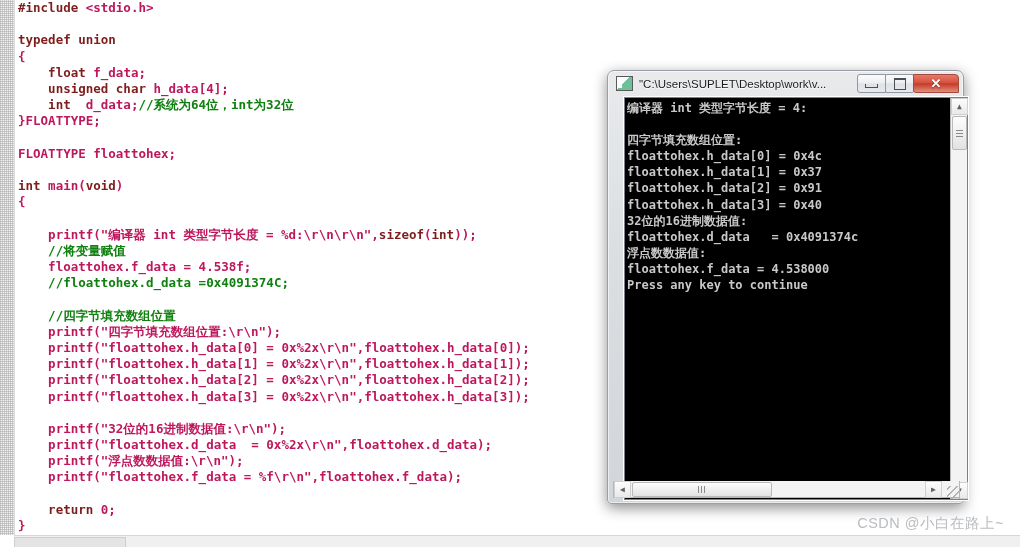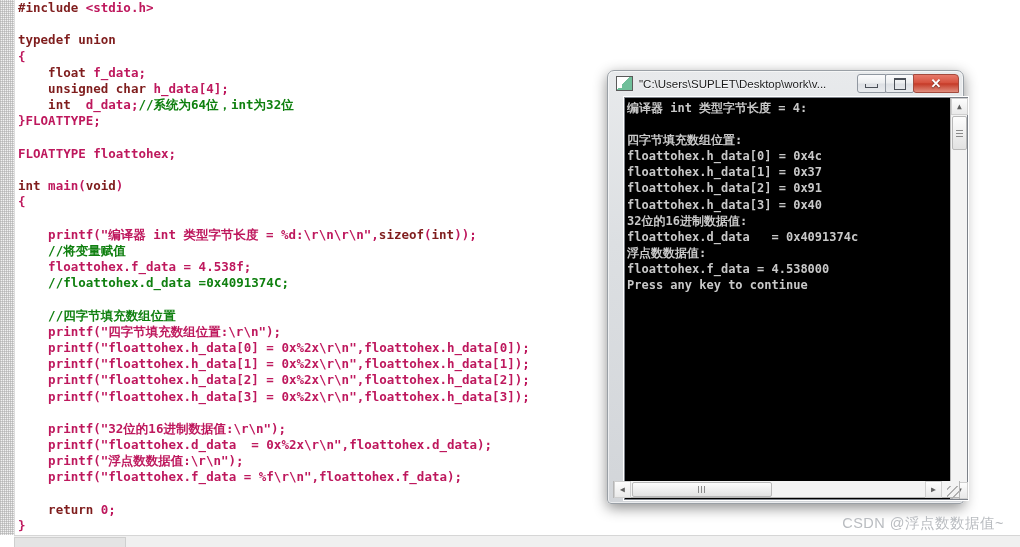--- a/index.html
+++ b/index.html
@@ -320,13 +320,13 @@
       <span class="grip"></span>
     </div>
     <div class="sb-btn right">
       <span>▶</span>
     </div>
   </div>
 
   <div id="console-resize-grip"></div>
 </div>
 
-<div id="watermark">CSDN @浮点数数据值~</div>
+<div id="watermark">CSDN @小白在路上~</div>
 
 </body></html>

